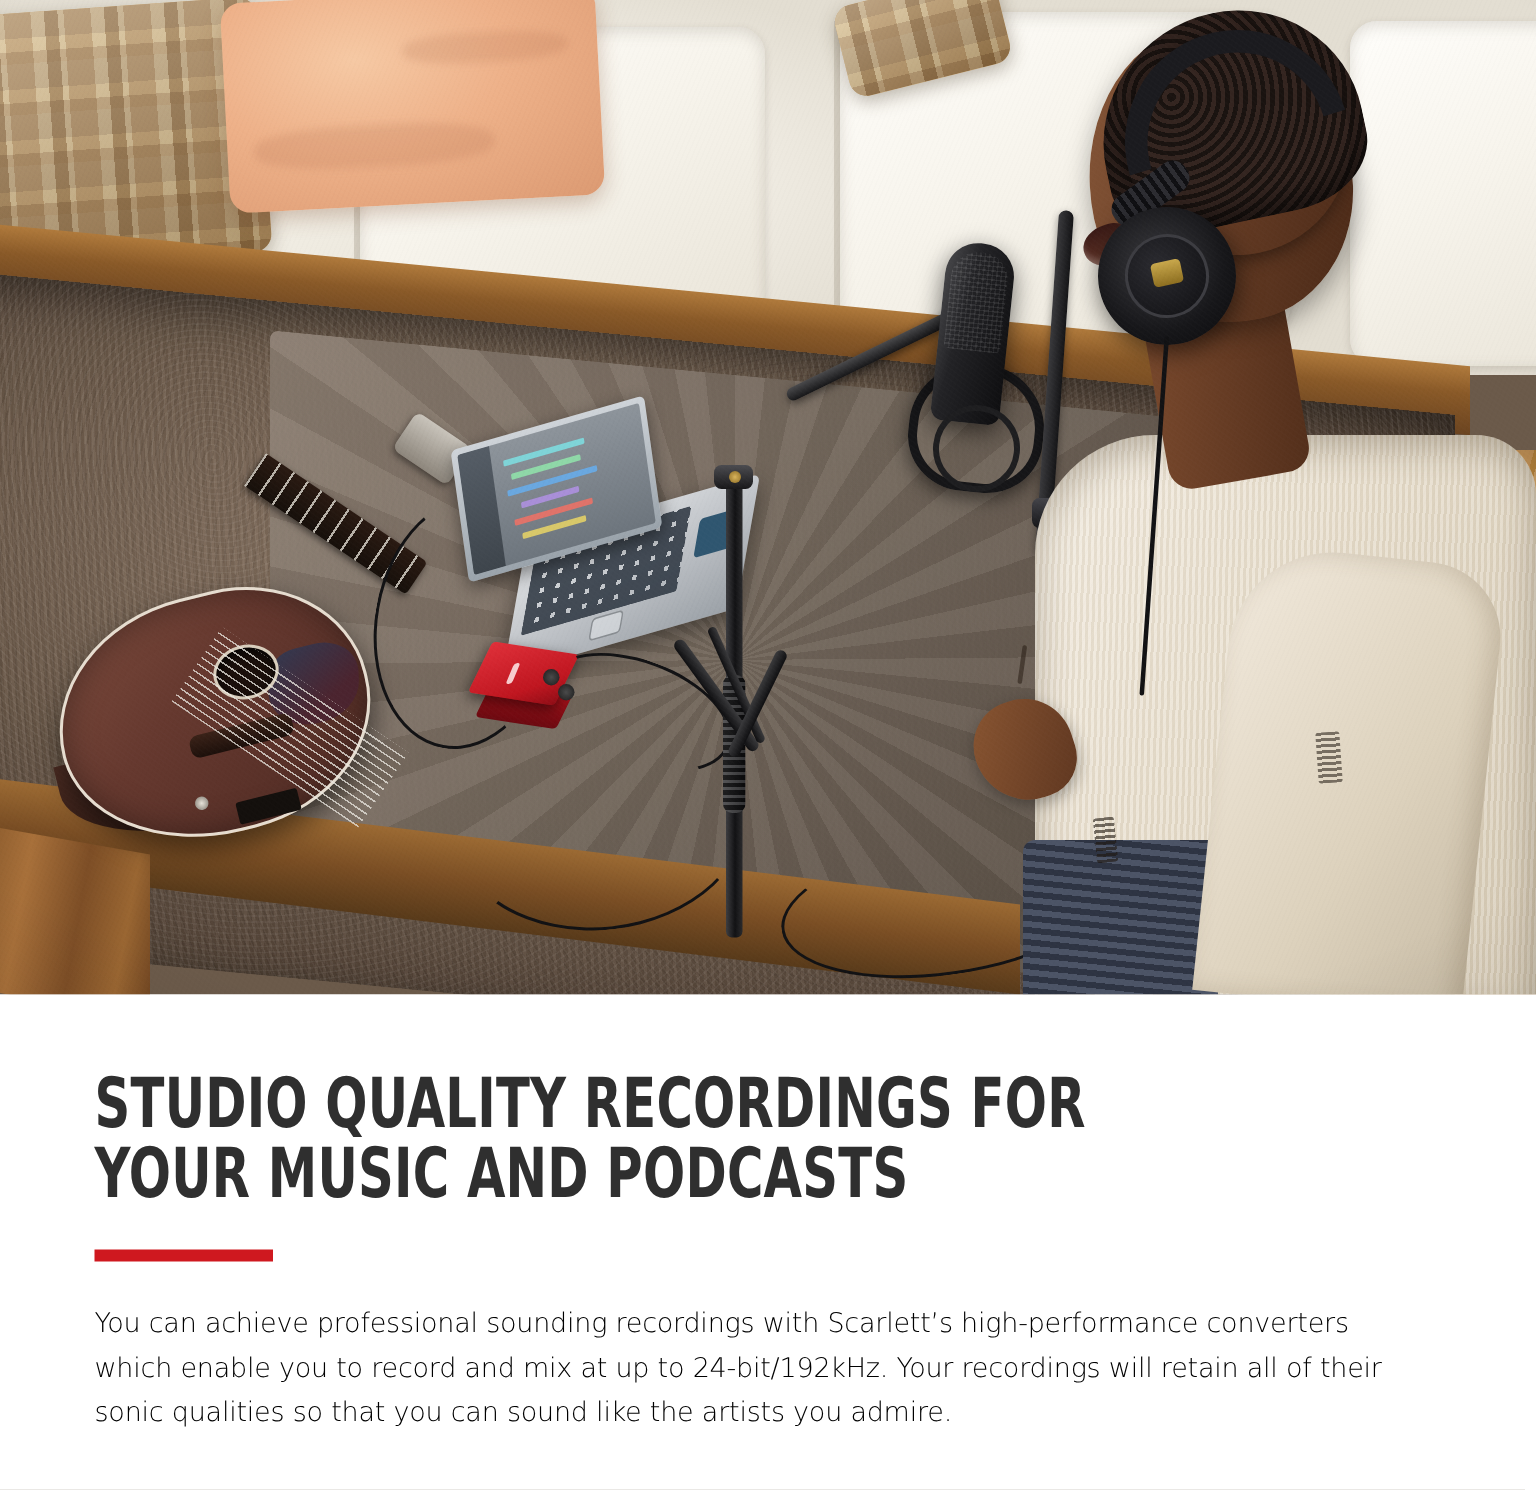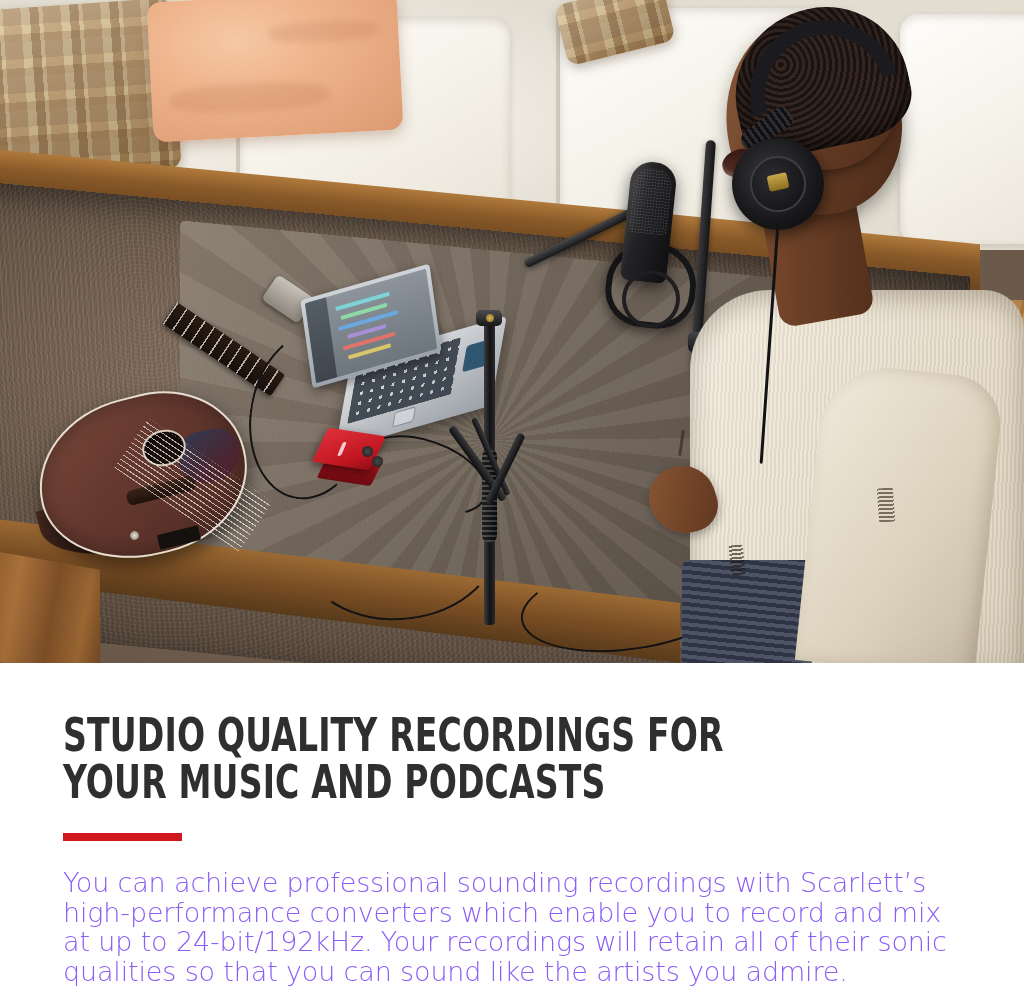--- a/index.html
+++ b/index.html
@@ -299,21 +299,21 @@
     font-family:"Liberation Sans Narrow","DejaVu Sans Condensed","Liberation Sans", sans-serif;
     font-weight:700; font-size:46px; line-height:47px;
     letter-spacing:.2px; text-transform:uppercase;
     transform:scaleX(.80); transform-origin:left top;
     white-space:pre-line; }
 
   .accent-bar { position:absolute; left:63px; width:119px; height:8px;
     background:#cf181f; }
 
   .bodytext { position:absolute; left:63px; width:890px;
-    color:#8b5cf6; font-size:27px; line-height:29.5px;
+    color:#000000; font-size:18px; line-height:29.5px;
     font-family:"DejaVu Sans","Liberation Sans", sans-serif;
     font-weight:300; letter-spacing:-.15px; }
 </style>
 </head>
 <body>
 
 <div id="page">
 
   <div class="photo">
 

